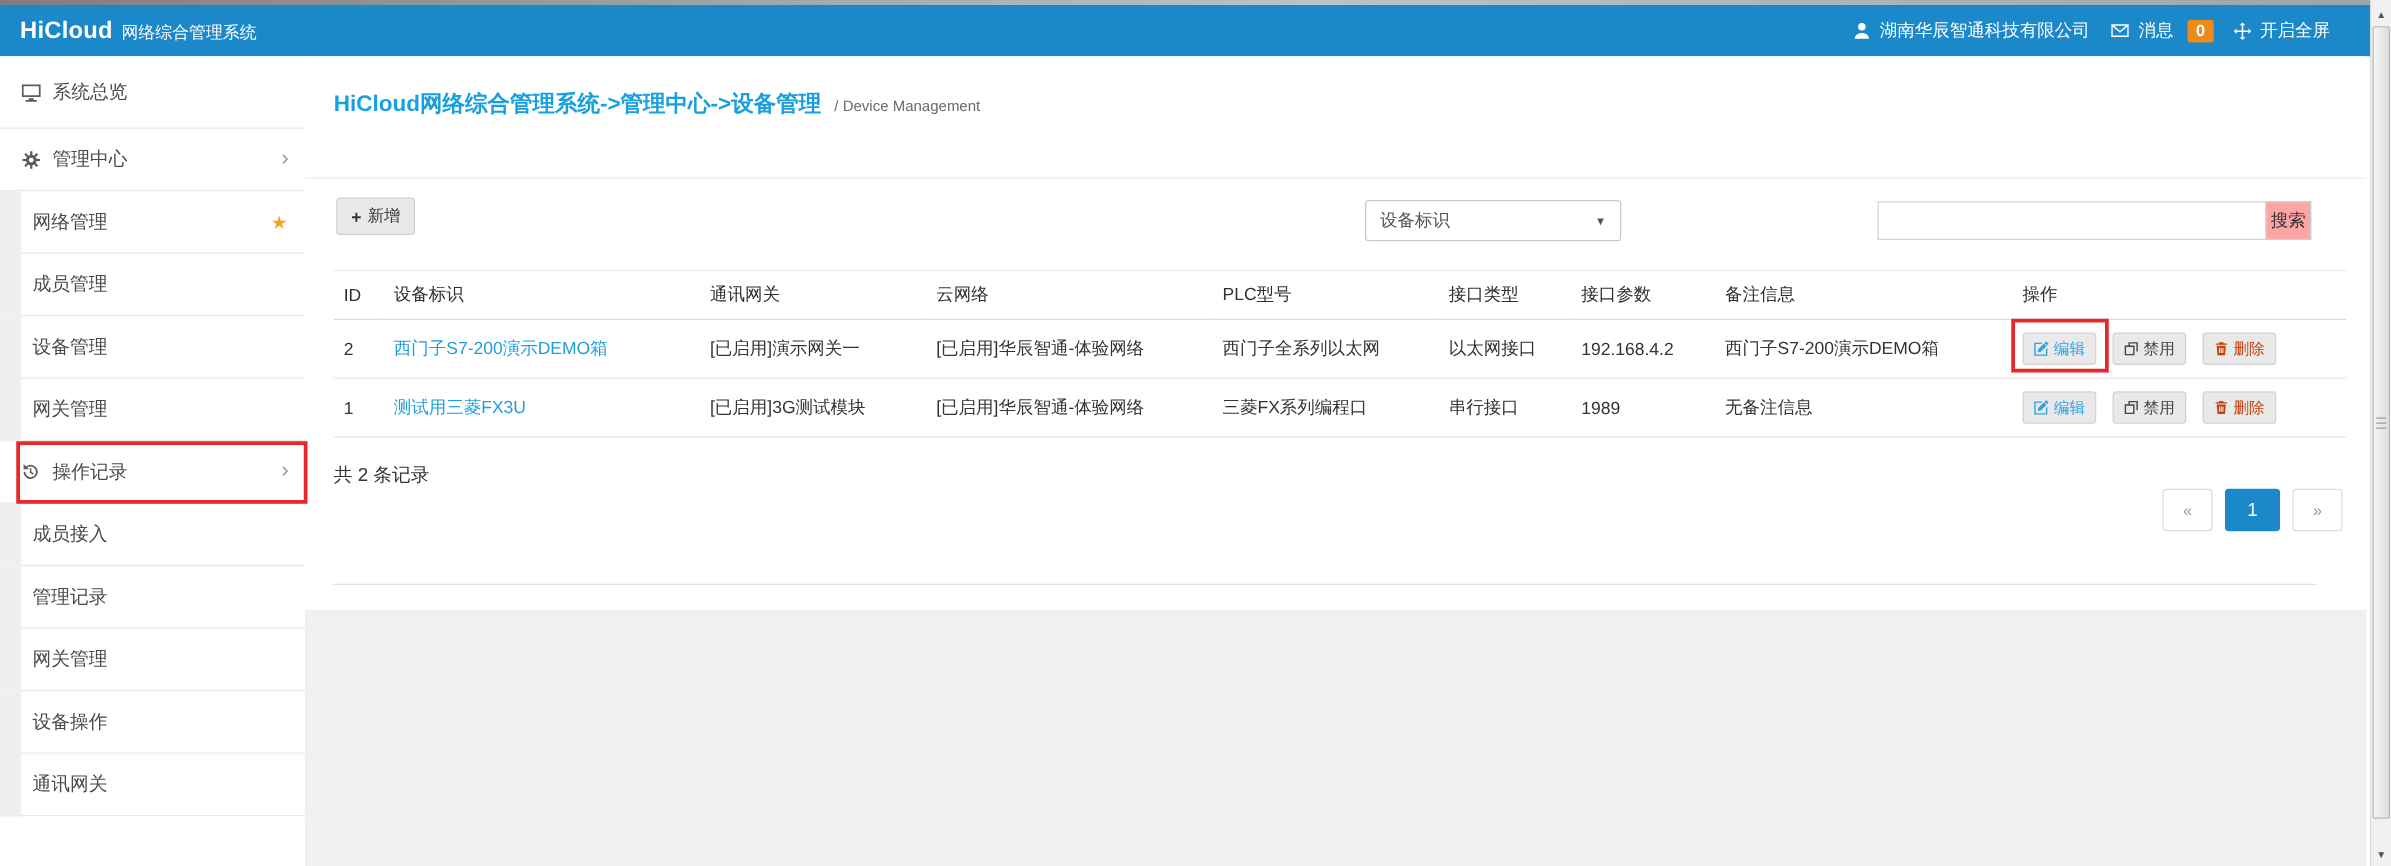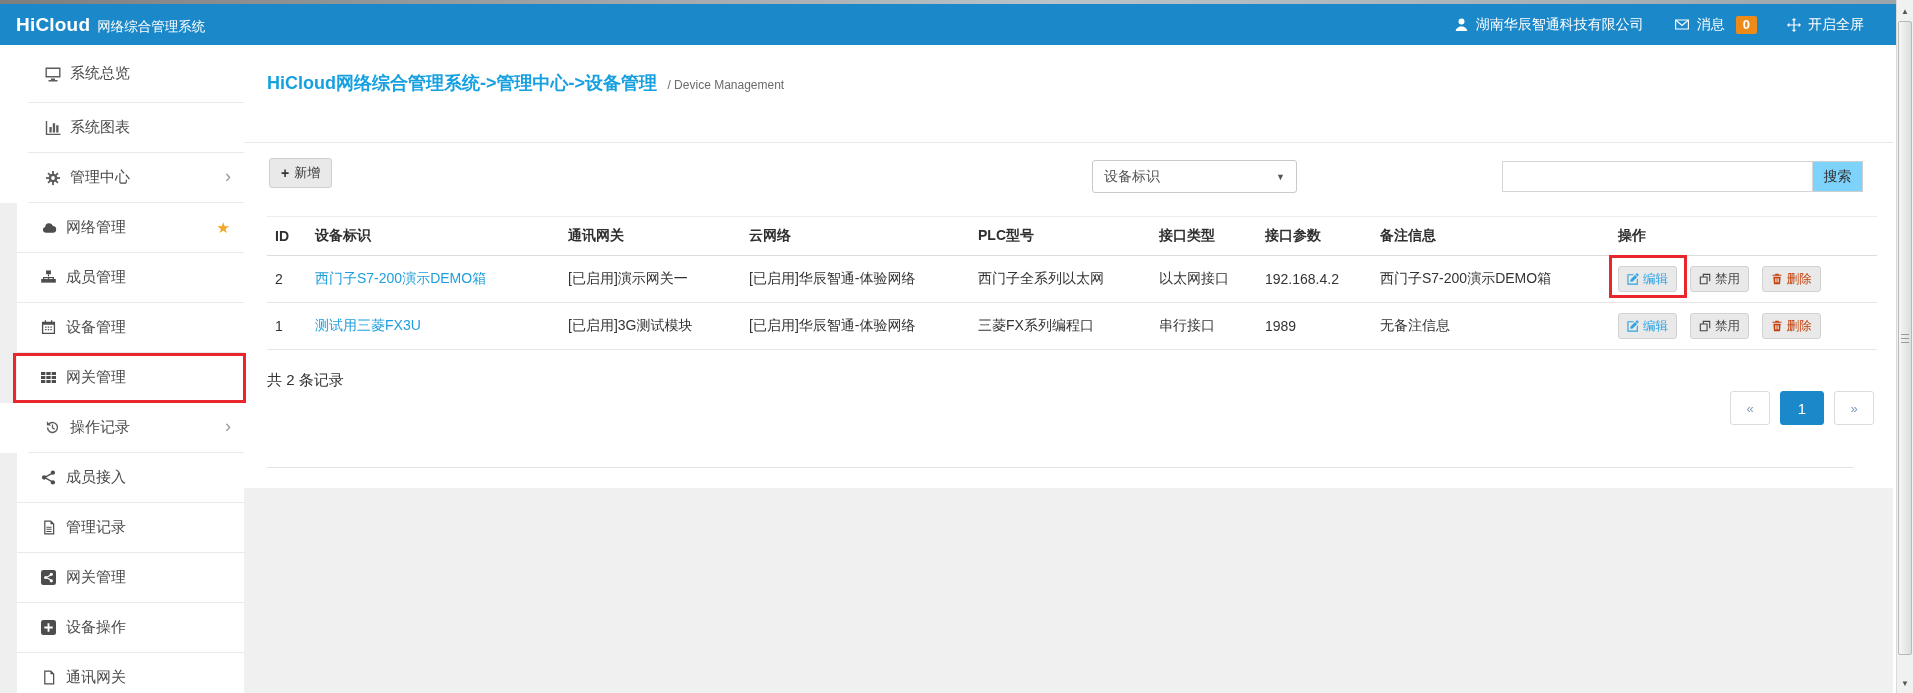--- a/index.html
+++ b/index.html
@@ -10,34 +10,34 @@
   
   .topstrip { position:absolute; left:0; top:0; width:1913px; height:4px;
     background:linear-gradient(90deg,#7e7e7e,#b9c3c9 55%,#9aa4aa); }
 
   
   .topbar { position:absolute; left:0; top:4px; width:1896px; height:41px; background:#1b88ca;
     display:flex; align-items:center; justify-content:space-between; color:#fff; }
   .brand { margin-left:16px; display:flex; align-items:baseline; cursor:pointer; }
   .brand-main { font-size:19px; font-weight:bold; letter-spacing:.2px; }
   .brand-sub { font-size:13.5px; margin-left:7px; }
-  .topbar-right { display:flex; align-items:center; gap:30px; margin-right:32px; font-size:14px; }
+  .topbar-right { display:flex; align-items:center; gap:16px; margin-right:32px; font-size:14px; }
   .top-item { display:flex; align-items:center; gap:7px; cursor:pointer; white-space:nowrap; }
   .top-item svg { display:block; }
   .badge { background:#ee8b18; color:#fff; font-size:13px; font-weight:bold; padding:1px 7px 2px; border-radius:2px; margin-left:4px; }
 
   
   .sidebar { position:absolute; left:0; top:45px; width:247px; height:648px; background:#fff;
     border-right:1px solid #d9d9d9; overflow:hidden; }
   .s-item { position:relative; height:50px; display:flex; align-items:center; border-bottom:1px solid #e9e9e9;
     cursor:pointer; color:#4a4a4a; font-size:15px; }
   .s-item:first-child { height:58px; }
   .s-item .s-icon { display:inline-flex; width:17px; justify-content:center; margin-right:9px; color:#5c5c5c; }
-  .l1 { padding-left:16px;margin-left:28px; }
-  .l2 { padding-left:40px; }
+  .l1 { padding-left:16px; }
+  .l2 { }
   .l2 .s-icon { color:#4d4d4d; }
   .l2::before { content:""; position:absolute; left:0; top:0; bottom:-1px; width:17px; background:#efefef; }
   .chev { position:absolute; right:15px; top:50%; transform:translateY(-58%); color:#9a9a9a; font-size:18px; }
   .star { position:absolute; right:16px; top:50%; transform:translateY(-50%); color:#f5a623; font-size:15px; }
 
   
   .main { position:absolute; left:244px; top:45px; width:1649px; height:648px; background:#fff; }
   .breadcrumb-row { position:absolute; left:23px; top:26px; white-space:nowrap; }
   .bc-title { color:#17a0e0; font-size:18px; font-weight:bold; }
   .bc-sub { color:#6b6b6b; font-size:12px; margin-left:6px; }
@@ -51,25 +51,25 @@
   .add-btn { position:absolute; left:25px; top:113px; height:30px; padding:0 11px; }
   .plus { font-weight:bold; font-size:14px; line-height:1; }
 
   .select { position:absolute; left:848px; top:115px; width:205px; height:33px; background:#fff;
     border:1px solid #c9c9c9; border-radius:3px; display:flex; align-items:center; padding:0 11px;
     font-size:14px; color:#555; cursor:pointer; }
   .select .caret { margin-left:auto; font-size:9px; color:#555; }
 
   .search-group { position:absolute; left:1258px; top:116px; display:flex; }
   .search-input { width:311px; height:31px; border:1px solid #d5d5d5; padding:0 8px; font-size:14px; outline:none; font-family:inherit; }
-  .search-btn { width:50px; height:31px; border-radius:0; border-left:none; background:#7dd3fc; font-size:14px; }
+  .search-btn { width:36px; height:31px; border-radius:0; border-left:none; background:#fca5a5; font-size:14px; }
 
   
   table.grid { position:absolute; left:23px; top:171px; width:1610px; border-collapse:collapse; table-layout:fixed; }
-  table.grid th { text-align:left; font-size:14px; font-weight:bold; color:#2f2f2f; padding:10px 8px;
+  table.grid th { text-align:left; font-size:14px; font-weight:normal; color:#2f2f2f; padding:10px 8px;
     border-top:1px solid #ececec; border-bottom:1px solid #dcdcdc; white-space:nowrap; }
   table.grid td { font-size:14px; color:#333; padding:10px 8px; border-bottom:1px solid #e7e7e7;
     white-space:nowrap; overflow:hidden; vertical-align:middle; }
   table.grid a { color:#1e9ede; text-decoration:none; cursor:pointer; }
   .op { display:inline-flex; align-items:center; gap:4px; height:26px; padding:0 8px; background:#e9e9e9;
     border:1px solid #d2d2d2; border-radius:3px; font-size:12.5px; margin-right:9px; cursor:pointer; font-family:inherit; }
   .op svg { display:block; }
   .op.edit { color:#2ea3e3; }
   .op.disable { color:#454545; }
   .op.delete { color:#c2410c; }
@@ -141,28 +141,20 @@
   </header>
 
   <nav class="sidebar">
     <div class="s-item l1">
       <span class="s-icon">
           <svg width="16" height="16" viewBox="0 0 16 16">
             <path fill="currentColor" fill-rule="evenodd" d="M.5 1.5h15v10H.5v-10zm1.4 1.4v7.2h12.2V2.9H1.9zM6 12.5h4V14h2.5v1.4h-9V14H6v-1.5z"></path>
           </svg>
         </span>
       <span class="s-label">系统总览</span>
-    </div>
-    <div class="s-item l1">
-      <span class="s-icon">
-          <svg width="16" height="16" viewBox="0 0 16 16">
-            <path fill="currentColor" d="M.8 1h1.4v12.8H15.5V15H.8V1zM4.4 7h2.3v5.6H4.4zM7.8 3.2h2.3v9.4H7.8zM11.2 5.2h2.3v7.4h-2.3z"></path>
-          </svg>
-        </span>
-      <span class="s-label">系统图表</span>
     </div>
     <div class="s-item l1">
       <span class="s-icon">
           <svg width="16" height="16" viewBox="0 0 16 16">
             <g fill="currentColor">
               <rect x="7.1" y="1" width="1.8" height="14"></rect>
               <rect x="7.1" y="1" width="1.8" height="14" transform="rotate(45 8 8)"></rect>
               <rect x="7.1" y="1" width="1.8" height="14" transform="rotate(90 8 8)"></rect>
               <rect x="7.1" y="1" width="1.8" height="14" transform="rotate(135 8 8)"></rect>
               <circle cx="8" cy="8" r="4.3"></circle>

